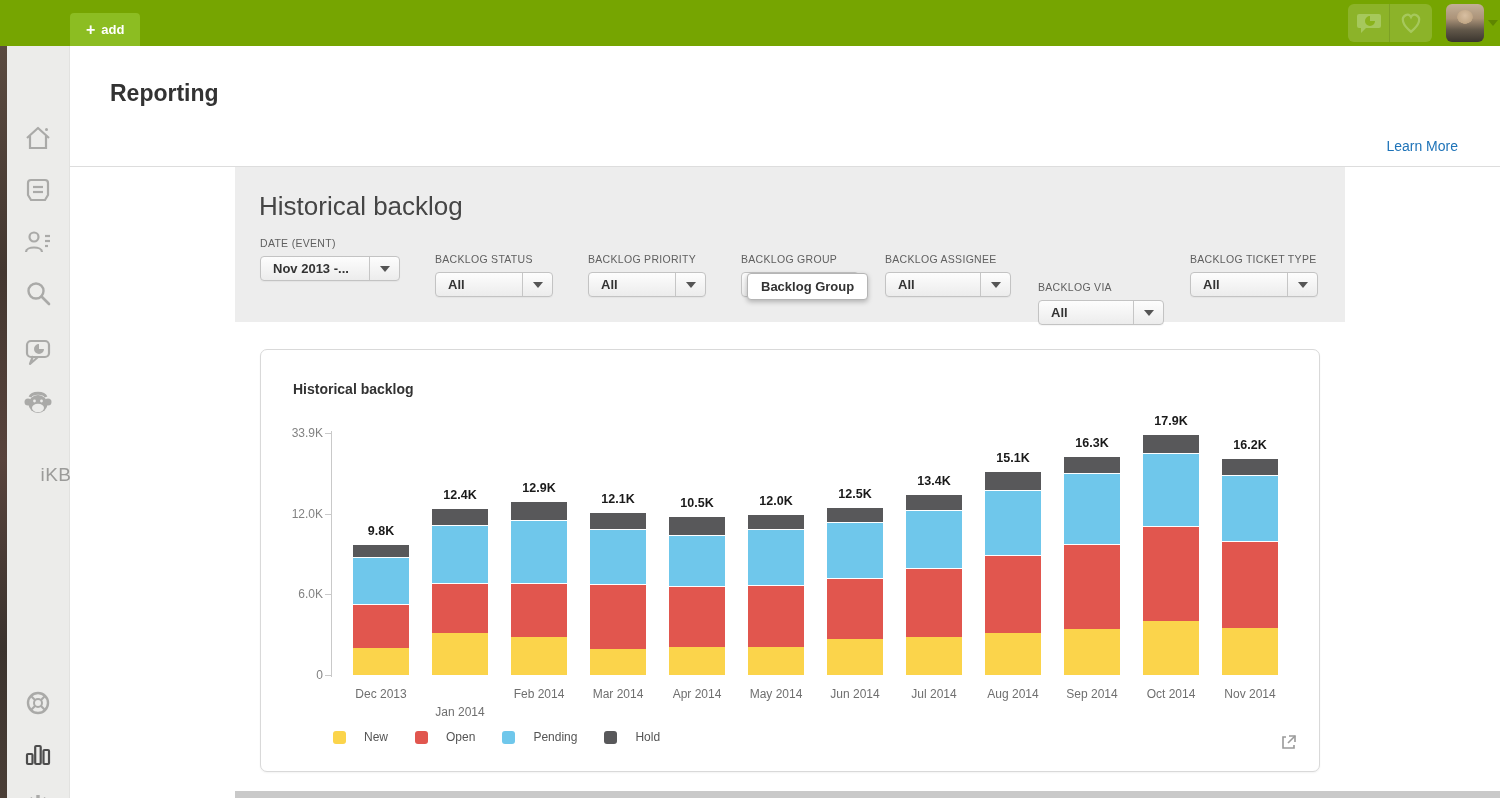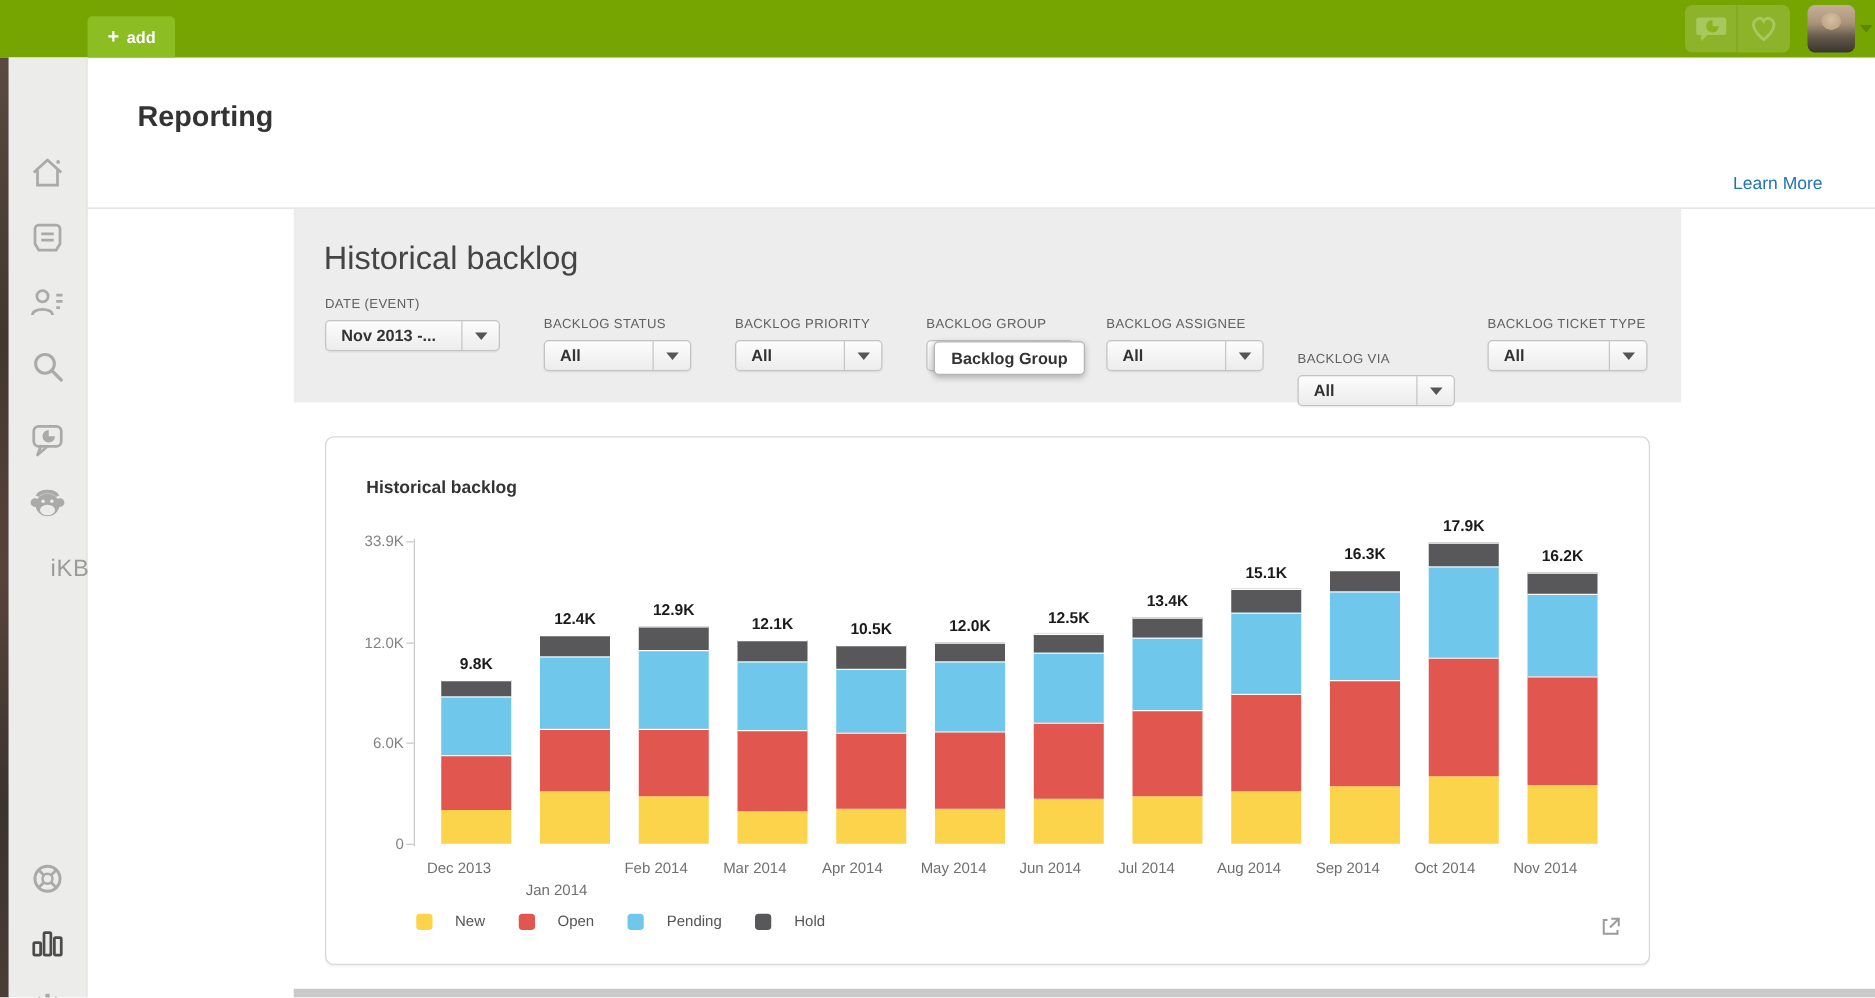--- a/index.html
+++ b/index.html
@@ -58,21 +58,21 @@
   
   .card { position:absolute; left:260px; top:349px; width:1060px; height:423px; background:#fff;
           border:1px solid #d9d9d9; border-radius:7px; box-shadow:0 1px 2px rgba(0,0,0,0.05); }
   .chart-title { position:absolute; left:32px; top:31px; font-size:14px; font-weight:bold; color:#333; }
   .plot { position:absolute; left:0; top:0; width:1060px; height:423px; }
   .axis-line { position:absolute; background:#c9c9c9; }
   .ytick-label { position:absolute; width:50px; text-align:right; font-size:12px; color:#828282; }
   .ytick-dash { position:absolute; width:6px; height:1px; background:#c9c9c9; }
   .bar-seg { position:absolute; }
   .bar-total { position:absolute; text-align:center; font-size:12.5px; font-weight:bold; color:#1a1a1a; }
-  .month-label { position:absolute; font-size:12px; color:#6f6f6f; white-space:nowrap; }
+  .month-label { position:absolute; text-align:center; font-size:12px; color:#6f6f6f; white-space:nowrap; }
   .legend { position:absolute; left:72px; top:380px; display:flex; gap:27px; }
   .legend-item { display:flex; align-items:center; gap:18px; }
   .legend-swatch { width:13px; height:13px; border-radius:3px; }
   .legend-label { font-size:12px; color:#555; }
   .expand-icon { position:absolute; right:22px; bottom:16px; cursor:pointer; }
 
   .bottom-strip { position:absolute; left:235px; top:791px; width:1265px; height:7px; background:#c9c9c9; }
 </style>
 </head>
 <body>
@@ -143,21 +143,21 @@
         <svg width="32" height="30" viewBox="0 0 32 30">
           <circle cx="6" cy="13" r="3.5" fill="#aaaaa8"></circle>
           <circle cx="26" cy="13" r="3.5" fill="#aaaaa8"></circle>
           <ellipse cx="16" cy="15" rx="9.5" ry="9" fill="#aaaaa8"></ellipse>
           <ellipse cx="16" cy="19" rx="6" ry="4.2" fill="#ececea"></ellipse>
           <circle cx="12.5" cy="12" r="1.4" fill="#ececea"></circle>
           <circle cx="19.5" cy="12" r="1.4" fill="#ececea"></circle>
           <path d="M8 8 C10 3 22 3 24 8" fill="none" stroke="#aaaaa8" stroke-width="3"></path>
         </svg>
       </div>
-      <div class="side-item" style="top: 392px; padding-left: 36px;">
+      <div class="side-item" style="top: 411px; padding-left: 36px;">
         <span class="ikb">iKB</span>
       </div>
       <div class="side-item" style="top: 639px;">
         <svg width="30" height="30" viewBox="0 0 30 30">
           <circle cx="15" cy="15" r="10" fill="none" stroke="#aaaaa8" stroke-width="2.4"></circle>
           <circle cx="15" cy="15" r="4" fill="none" stroke="#aaaaa8" stroke-width="2"></circle>
           <line x1="8" y1="8" x2="12" y2="12" stroke="#aaaaa8" stroke-width="2.2"></line>
           <line x1="22" y1="8" x2="18" y2="12" stroke="#aaaaa8" stroke-width="2.2"></line>
           <line x1="8" y1="22" x2="12" y2="18" stroke="#aaaaa8" stroke-width="2.2"></line>
           <line x1="22" y1="22" x2="18" y2="18" stroke="#aaaaa8" stroke-width="2.2"></line>

